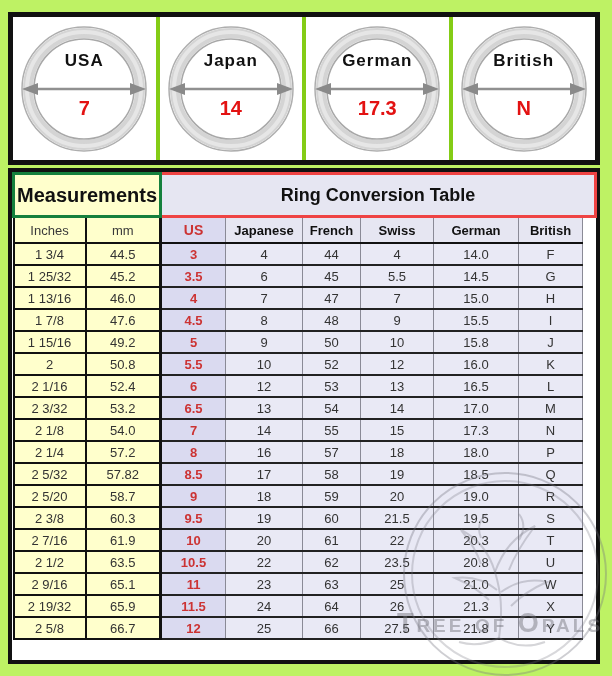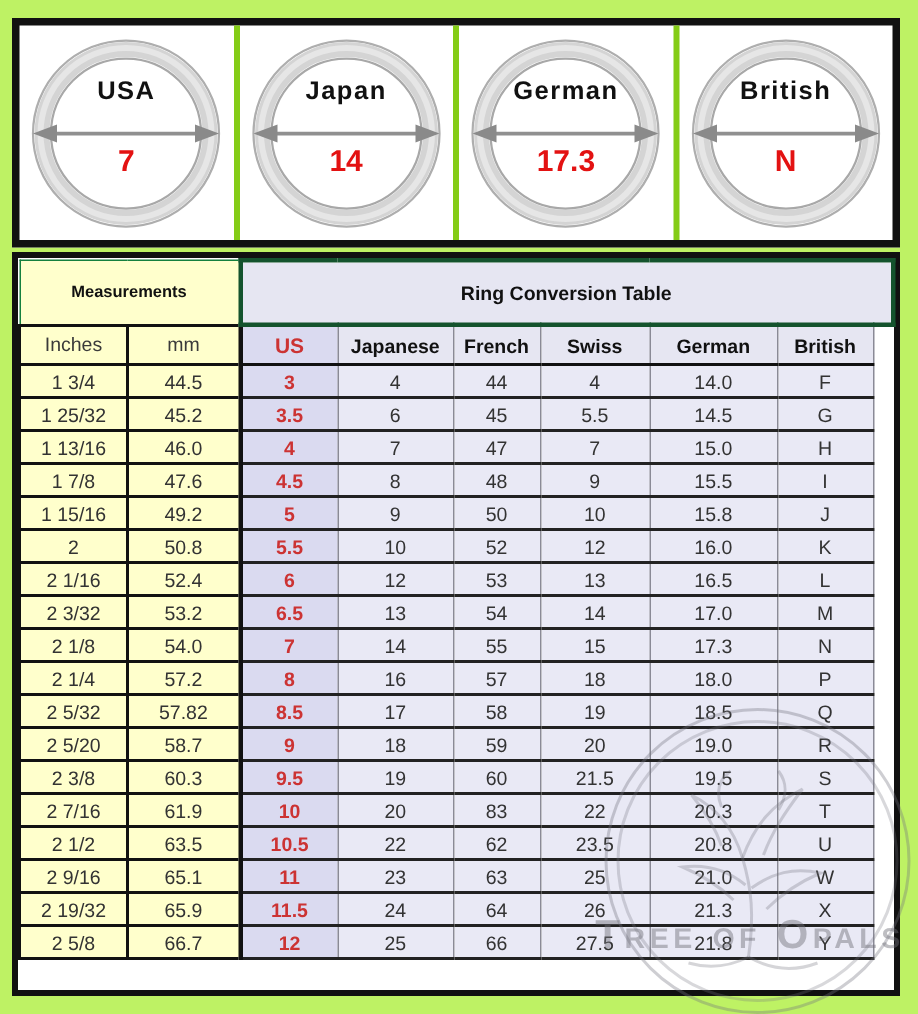--- a/index.html
+++ b/index.html
@@ -17,23 +17,23 @@
               font-weight:bold;font-size:17px;color:#111;letter-spacing:1px;}
   .ring-value{position:absolute;left:0;right:0;top:76px;text-align:center;
               font-weight:bold;font-size:20px;color:#e31212;}
 
   
   .table-box{position:absolute;left:8px;top:168px;width:592px;height:496px;
              box-sizing:border-box;border:4px solid #111;background:#fff;}
   table.grid{border-collapse:collapse;width:100%;table-layout:fixed;}
   table.grid td,table.grid th{text-align:center;vertical-align:middle;overflow:hidden;
                               white-space:nowrap;padding:0;}
-  .th-meas{background:#FFFFCC;border:1px solid #15803d;font-weight:bold;font-size:11px;
+  .th-meas{background:#FFFFCC;border:3px solid #15803d;font-weight:bold;font-size:20px;
            color:#111;height:40px;}
-  .th-conv{background:#E6E6F2;border:3px solid #14532d;font-weight:bold;font-size:13px;
+  .th-conv{background:#E6E6F2;border:3px solid #ef4444;font-weight:bold;font-size:18px;
            color:#111;height:40px;}
   .h-yellow{background:#FFFFCC;border:2px solid #111;color:#3a3a3a;font-weight:normal;
             font-size:13px;height:24px;}
   .h-us{background:#DADAF0;border-top:2px solid #111;border-bottom:2px solid #111;
         border-left:3px solid #111;border-right:1px solid #8a8a96;color:#cc3333;
         font-weight:bold;font-size:14px;height:24px;}
   .h-conv{background:#E6E6F2;border:1px solid #8a8a96;border-top:2px solid #111;
           border-bottom:2px solid #111;color:#111;font-weight:bold;font-size:13px;height:24px;}
   .h-spacer{background:#fff;border:0;border-left:1px solid #8a8a96;}
   .c-inches,.c-mm{background:#FFFFCC;border:2px solid #111;color:#333;font-size:13px;height:20px;}
@@ -302,21 +302,21 @@
       <td class="c-conv">21.5</td>
       <td class="c-conv">19.5</td>
       <td class="c-conv">S</td>
       <td class="c-spacer"></td>
     </tr>
           <tr>
       <td class="c-inches">2 7/16</td>
       <td class="c-mm">61.9</td>
       <td class="c-us">10</td>
       <td class="c-conv">20</td>
-      <td class="c-conv">83</td>
+      <td class="c-conv">61</td>
       <td class="c-conv">22</td>
       <td class="c-conv">20.3</td>
       <td class="c-conv">T</td>
       <td class="c-spacer"></td>
     </tr>
           <tr>
       <td class="c-inches">2 1/2</td>
       <td class="c-mm">63.5</td>
       <td class="c-us">10.5</td>
       <td class="c-conv">22</td>

